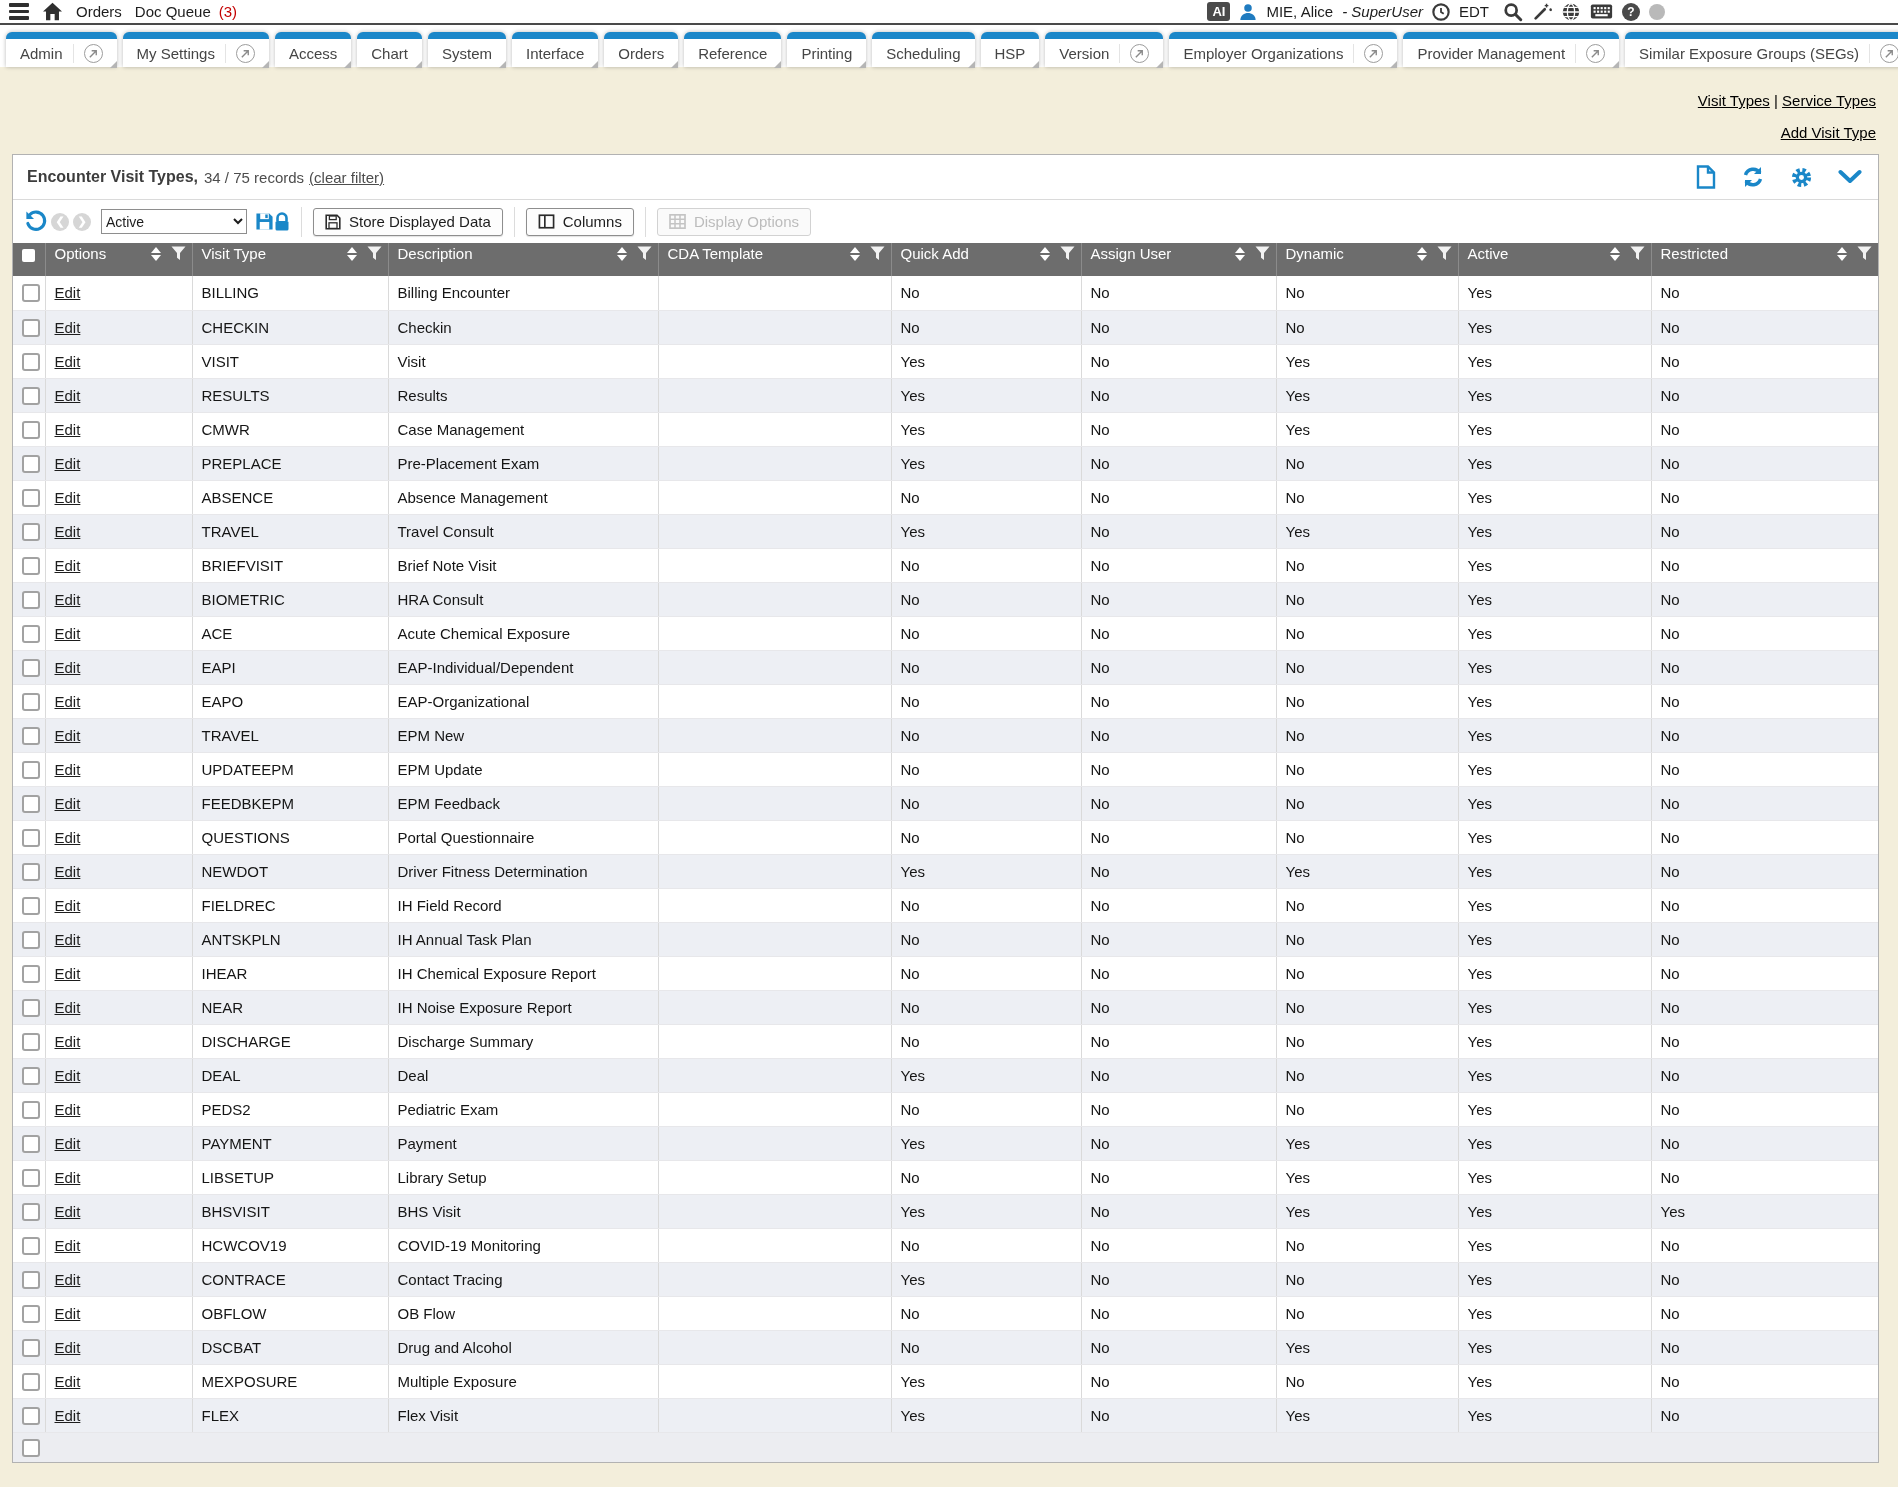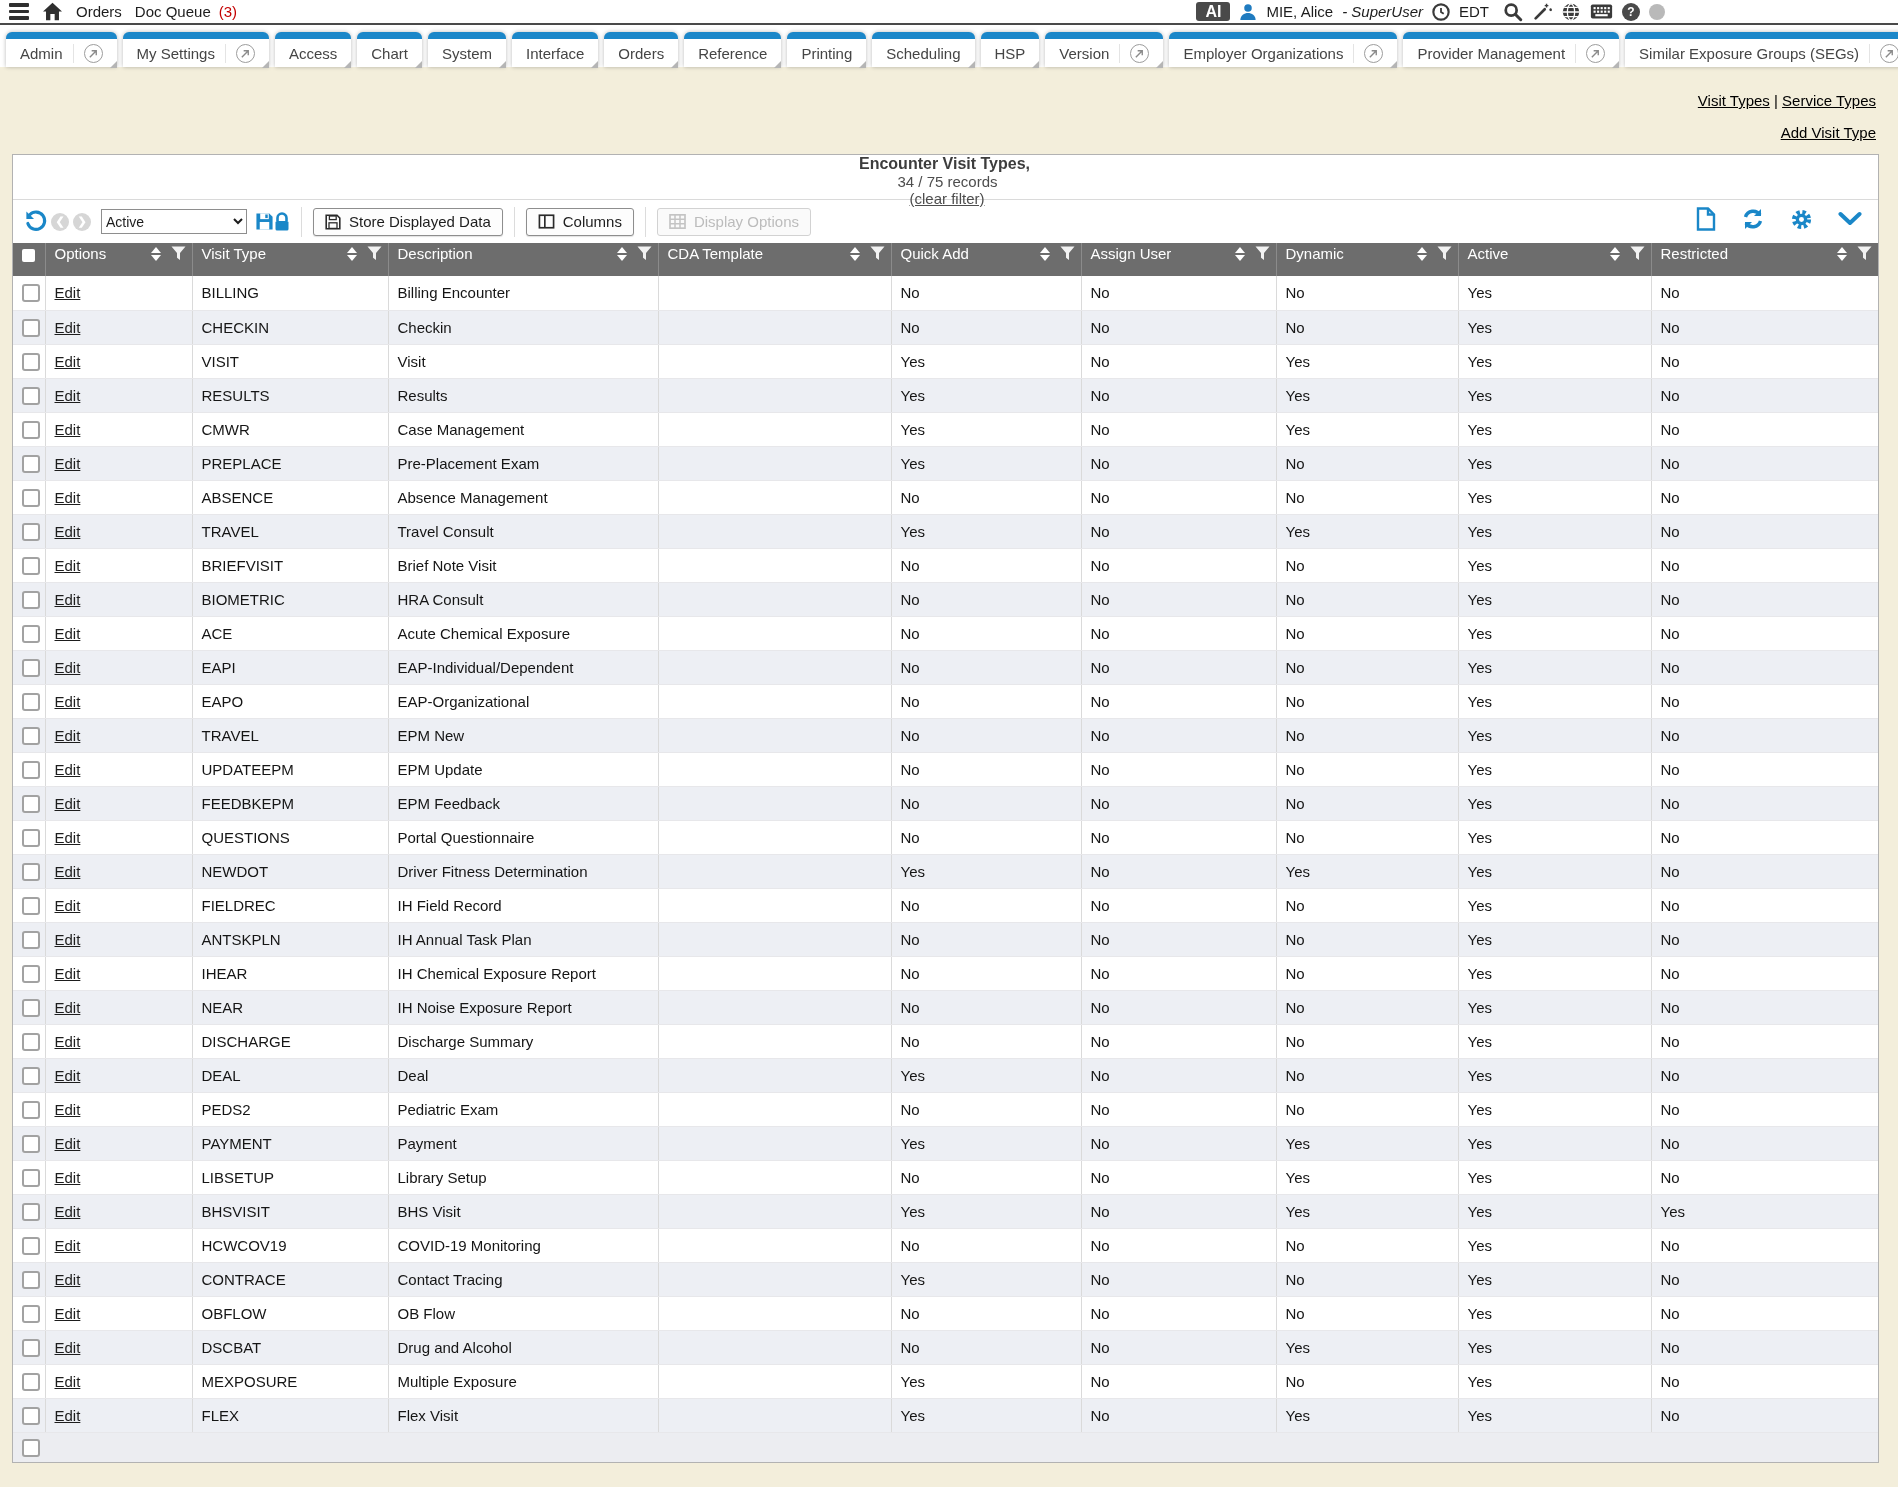--- a/index.html
+++ b/index.html
@@ -15,22 +15,22 @@
     display:flex;align-items:center;padding-left:9px;box-sizing:border-box;
   }
   .topbar-left{display:flex;align-items:center;gap:13px;}
   .hamburger{display:inline-flex;flex-direction:column;gap:3px;cursor:pointer;}
   .hamburger span{width:20px;height:3.5px;background:#2f2f2f;border-radius:1px;}
   .nav-text{font-size:15px;color:#1d1d1d;}
   .nav-group{display:flex;align-items:center;gap:8px;}
   .red-count{color:#c40000;font-size:15px;}
   .topbar-right{margin-left:auto;margin-right:233px;display:flex;align-items:center;gap:9px;}
   .ai-badge{
-    background:#4a4a4a;color:#fff;font-weight:bold;font-size:16px;
-    width:34px;height:19px;border-radius:3px;display:inline-flex;align-items:center;justify-content:center;
+    background:#4a4a4a;color:#fff;font-weight:bold;font-size:13px;
+    width:23px;height:19px;border-radius:3px;display:inline-flex;align-items:center;justify-content:center;
   }
   .user-name{font-size:15px;color:#1d1d1d;}
   .user-role{font-size:15px;color:#1d1d1d;font-style:italic;}
   .tz{font-size:15px;color:#1d1d1d;text-align:right;}
   .help-circle{width:18px;height:18px;border-radius:50%;background:#4a4a4a;color:#fff;
     font-size:12px;font-weight:bold;display:inline-flex;align-items:center;justify-content:center;}
   .gray-circle{width:16px;height:16px;border-radius:50%;background:#b9b9b9;display:inline-block;}
   
   .tabstrip{
     background:#ffffff;height:42px;display:flex;align-items:flex-end;
@@ -49,21 +49,21 @@
   }
   .tab-ext{margin-left:10px;padding-left:10px;border-left:1px solid #e4e4e4;display:inline-flex;align-items:center;}
   .ext-circle{width:19px;height:19px;border-radius:50%;border:1px solid #9d9d9d;display:inline-flex;
     align-items:center;justify-content:center;box-sizing:border-box;}
   
   .page-links{ text-align:right;padding:25px 22px 0 0;font-size:15px;color:#000;}
   .page-links a,.add-link-row a{color:#000;text-decoration:underline;}
   .add-link-row{text-align:right;padding:15px 22px 0 0;font-size:15px;}
   
   .panel{margin:13px 19px 0 12px;background:#fff;border:1px solid #b2b2b2;}
-  .panel-title-row{height:44px;display:flex;align-items:center;padding:0 16px 0 14px;border-bottom:1px solid #dadada;flex-direction:column;}
+  .panel-title-row{height:44px;display:flex;align-items:center;padding:0 16px 0 14px;border-bottom:1px solid #dadada;}
   .panel-title{font-size:16px;color:#3d3d3d;font-weight:bold;}
   .panel-sub{font-size:15px;color:#4d4d4d;margin-left:6px;}
   .clear-filter{font-size:15px;color:#4d4d4d;text-decoration:underline;margin-left:5px;cursor:pointer;}
   .panel-icons{margin-left:auto;display:flex;gap:25px;align-items:center;}
   .panel-icons svg{display:block;cursor:pointer;}
   
   .panel-toolbar{height:43px;display:flex;align-items:center;padding:0 11px;}
   .tb-gap{width:8px;}
   .nav-circ{width:18px;height:18px;border-radius:50%;background:#d6d6d6;color:#fff;font-size:11px;font-weight:bold;
     display:inline-flex;align-items:center;justify-content:center;margin-left:4px;}

